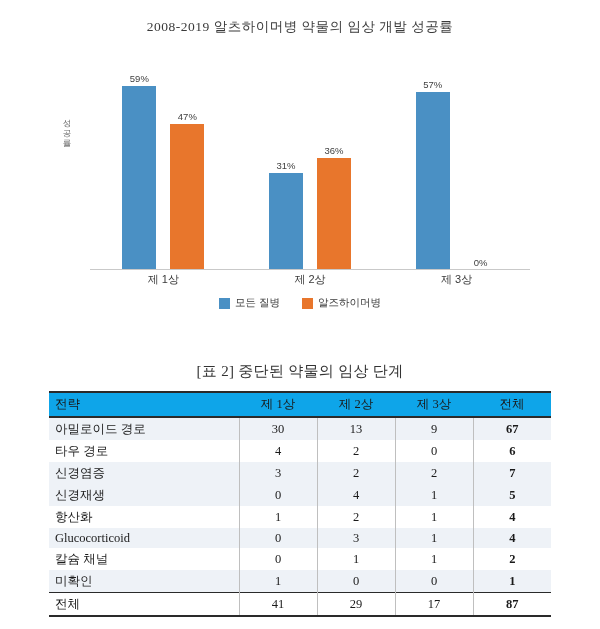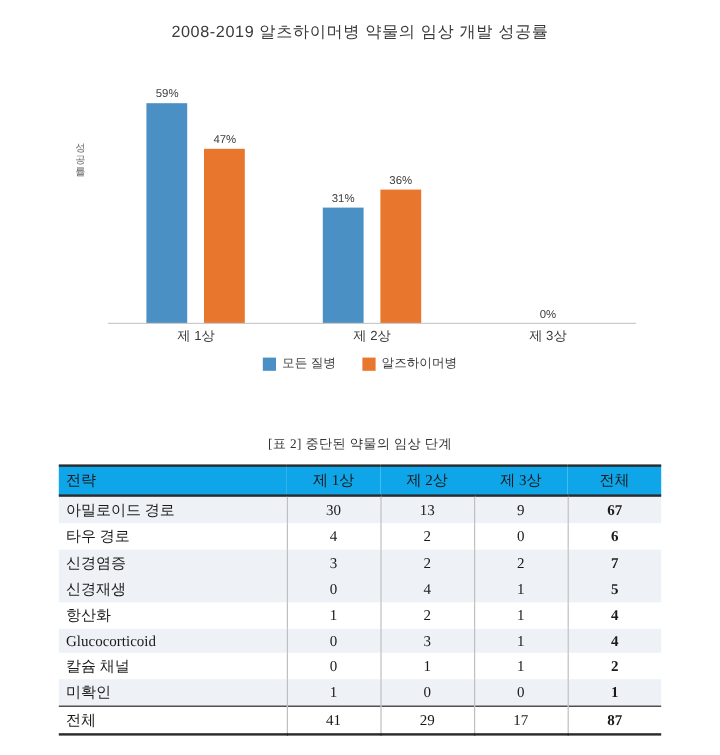--- a/index.html
+++ b/index.html
@@ -21,21 +21,21 @@
     position: relative;
     width: 600px;
     height: 330px;
   }
   .chart-title {
     text-align: center;
     font-size: 13.5px;
     color: #3a3a3a;
     letter-spacing: 0.5px;
     padding-top: 18px;
-    font-family: Liberation Sans, sans-serif;
+    font-family: Liberation Serif, serif;
   }
   .plot-area {
     position: absolute;
     left: 90px;
     top: 52px;
     width: 440px;
     height: 218px;
   }
   .axis-line {
     position: absolute;
@@ -137,21 +137,21 @@
 
   
   .table-section {
     position: absolute;
     top: 362px;
     left: 0;
     width: 600px;
   }
   .table-title {
     text-align: center;
-    font-size: 11px;
+    font-size: 15px;
     color: #333;
     font-family: "Liberation Serif", serif;
     margin-bottom: 10px;
     letter-spacing: 0.3px;
   }
   table {
     border-collapse: collapse;
     width: 502px;
     margin: 0 auto;
     font-family: "Liberation Serif", serif;
@@ -212,20 +212,24 @@
           <div class="bar-value">31%</div>
           <div class="bar" style="height:97px"></div>
         </div>
         <div class="bar-wrap">
           <div class="bar-value">36%</div>
           <div class="bar s2" style="height:112px"></div>
         </div>
       </div>
 
       <div class="group">
+        <div class="bar-wrap">
+          <div class="bar-value">57%</div>
+          <div class="bar" style="height:178px"></div>
+        </div>
         <div class="bar-wrap">
           <div class="bar-value">0%</div>
           <div class="bar s2" style="height:0px"></div>
         </div>
       </div>
 
     </div>
     <div class="axis-line"></div>
   </div>
 

